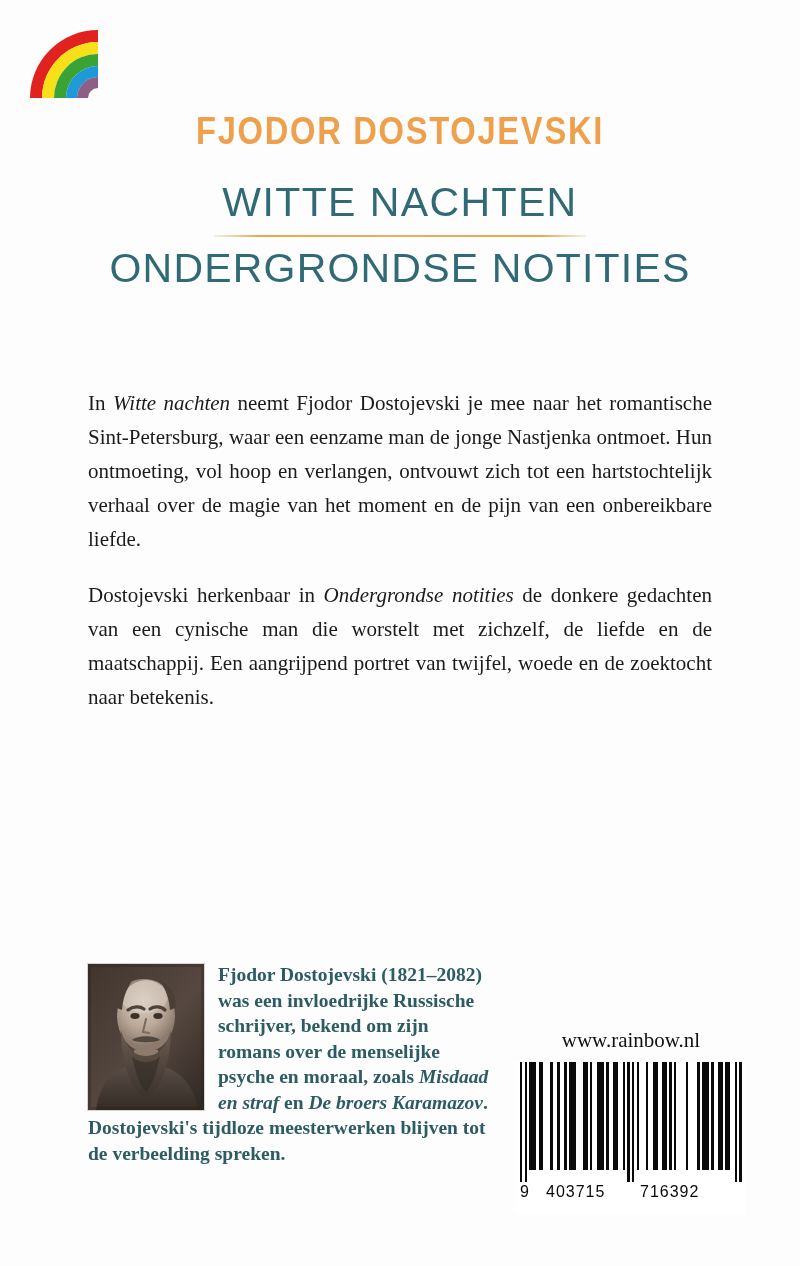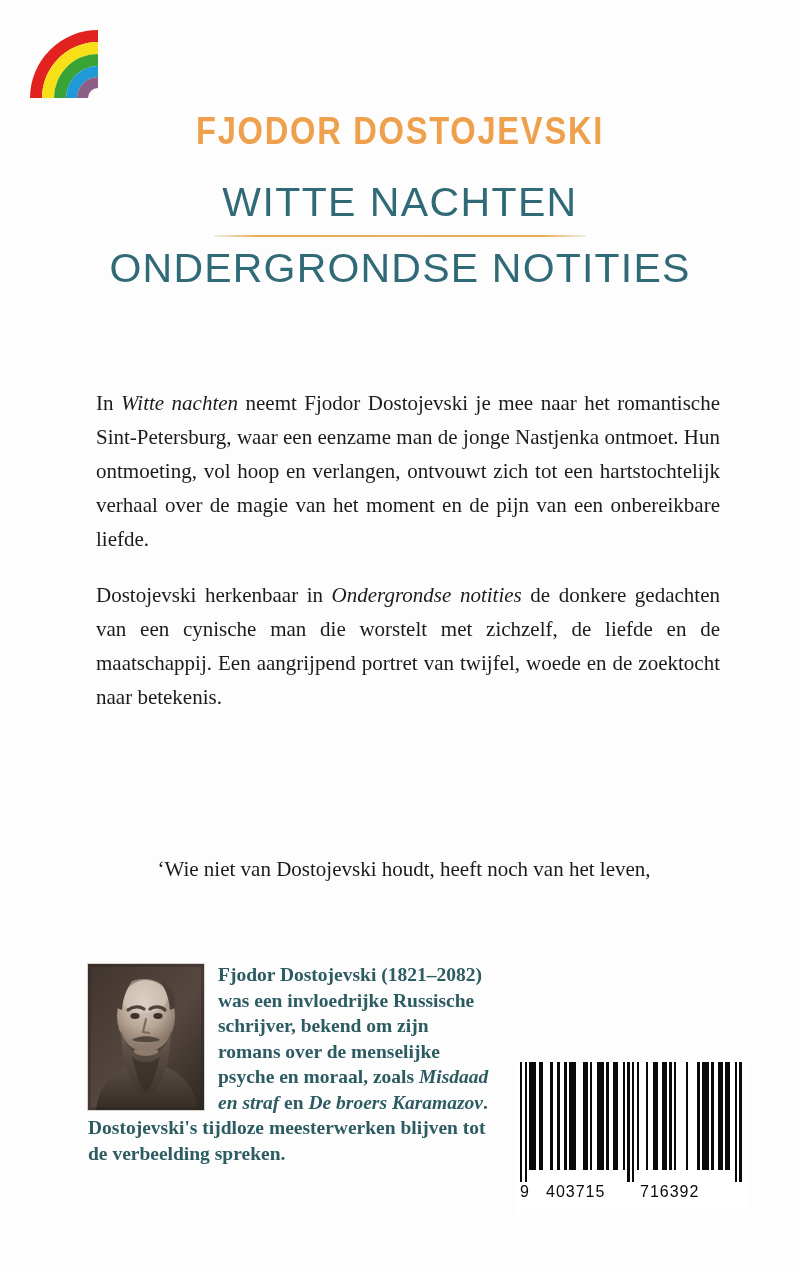--- a/index.html
+++ b/index.html
@@ -89,21 +89,21 @@
     font-weight: 700;
     font-size: 21.5px;
     letter-spacing: -0.1px;
     color: #111111;
     text-align: center;
   }
 
   
   .body-copy {
     position: absolute;
-    left: 96px;
+    left: 88px;
     width: 624px;
     top: 386px;
     font-family: "Liberation Serif", serif;
     font-size: 21px;
     line-height: 34px;
     color: #1b1b1b;
     text-align: justify;
   }
   .body-copy p { margin: 0 0 22px 0; }
   .body-copy p:last-child { margin-bottom: 0; }
@@ -229,21 +229,20 @@
     <div class="title-line2">ONDERGRONDSE NOTITIES</div>
   </div>
 
 
   <div class="body-copy">
     <p><span>In </span><em>Witte nachten</em><span> neemt Fjodor Dostojevski je mee naar het romantische Sint-Petersburg, waar een eenzame man de jonge Nastjenka ontmoet. Hun ontmoeting, vol hoop en verlangen, ontvouwt zich tot een hartstochtelijk verhaal over de magie van het moment en de pijn van een onbereikbare liefde.</span></p>
     <p><span>Dostojevski herkenbaar in </span><em>Ondergrondse notities</em><span> de donkere gedachten van een cynische man die worstelt met zichzelf, de liefde en de maatschappij. Een aangrijpend portret van twijfel, woede en de zoektocht naar betekenis.</span></p>
   </div>
 
   <div class="pull-quote">
-    <div>‘Wie niet van Dostojevski houdt, heeft noch van het leven,</div>
   </div>
 
   <div class="bio-wrap">
     <div class="bio-portrait">
       <svg viewBox="0 0 116 146" preserveAspectRatio="xMidYMid slice" aria-hidden="true">
         <defs>
           <linearGradient id="bgG" x1="0" y1="0" x2="1" y2="1">
             <stop offset="0%" stop-color="#40352e"></stop>
             <stop offset="55%" stop-color="#564840"></stop>
             <stop offset="100%" stop-color="#2e2722"></stop>
@@ -288,20 +287,21 @@
 
         <path d="M33,66 C33,96 42,126 58,134 C74,126 83,96 83,66 C78,84 70,92 58,92 C46,92 38,84 33,66 Z" fill="url(#beardG)"></path>
         <path d="M44,92 C48,110 52,122 58,128 C64,122 68,110 72,92 C66,100 50,100 44,92 Z" fill="#2f2823" opacity="0.55"></path>
 
         <rect x="0" y="0" width="116" height="146" fill="none" stroke="#2a231e" stroke-width="6" opacity="0.35"></rect>
       </svg>
     </div>
     <span>Fjodor Dostojevski (1821–2082) was een invloedrijke Russische schrijver, bekend om zijn romans over de menselijke psyche en moraal, zoals </span><em>Misdaad en straf</em><span> en </span><em>De broers Karamazov</em><span>. Dostojevski's tijdloze meesterwerken blijven tot de verbeelding spreken.</span>
   </div>
 
+  <div class="website">www.rainbow.nl</div>
 
   <div class="barcode-box">
     <div class="barcode-bars" id="barcode-bars">
         <span class="bar guard" style="width: 2.33684px; flex: 0 0 auto;"></span>
         <span class="gap guard" style="width: 2.33684px; flex: 0 0 auto;"></span>
         <span class="bar guard" style="width: 2.33684px; flex: 0 0 auto;"></span>
         <span class="gap" style="width: 2.33684px; flex: 0 0 auto;"></span>
         <span class="bar" style="width: 7.01053px; flex: 0 0 auto;"></span>
         <span class="gap" style="width: 2.33684px; flex: 0 0 auto;"></span>
         <span class="bar" style="width: 4.67368px; flex: 0 0 auto;"></span>

